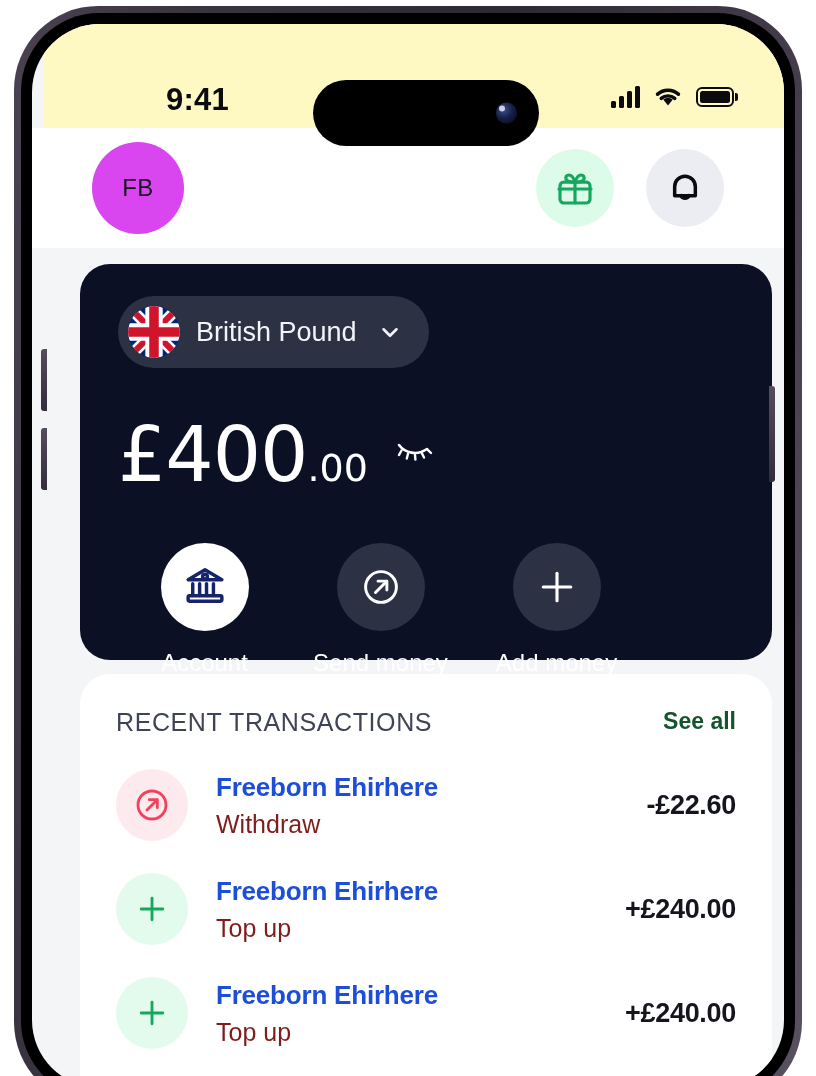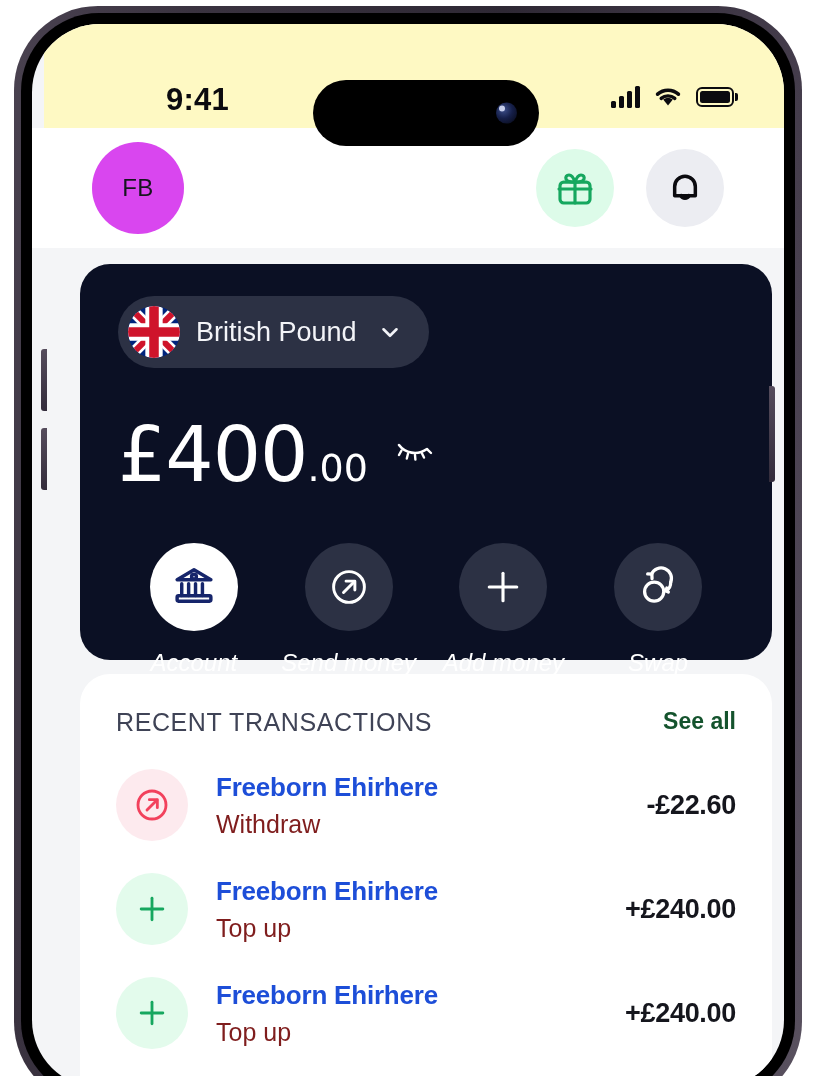--- a/index.html
+++ b/index.html
@@ -134,21 +134,21 @@
     font-size:76px; font-weight:400; color:#ffffff; letter-spacing:-1px;
     font-family:"DejaVu Sans", sans-serif;
   }
   #balance-cents {
     font-size:38px; font-weight:400; color:#ffffff;
     font-family:"DejaVu Sans", sans-serif;
   }
   #balance-visibility-toggle { margin-left:26px; align-self:center; position:relative; top:-4px; }
 
   #quick-actions {
-    display:flex; margin-top:44px; gap:3px;font-style:italic;
+    display:flex; margin-top:44px; gap:3px;
   }
   .quick-action { width:173px; display:flex; flex-direction:column; align-items:center; }
   .qa-circle {
     width:88px; height:88px; border-radius:50%;
     background:#2c3144;
     display:flex; align-items:center; justify-content:center;
   }
   .qa-circle.light { background:#ffffff; }
   .qa-label { margin-top:18px; font-size:24px; color:#ffffff; font-weight:400; }
 
@@ -305,32 +305,20 @@
           <div class="quick-action">
             <div class="qa-circle">
               <svg width="44" height="44" viewBox="0 0 24 24" stroke="#ffffff" stroke-width="1.7" stroke-linecap="round">
                 <line x1="12" y1="4.5" x2="12" y2="19.5"></line>
                 <line x1="4.5" y1="12" x2="19.5" y2="12"></line>
               </svg>
             </div>
             <div class="qa-label">Add money</div>
           </div>
 
-          <div class="quick-action">
-            <div class="qa-circle">
-              <svg width="46" height="46" viewBox="0 0 24 24" fill="none" stroke="#ffffff" stroke-width="1.7" stroke-linecap="round" stroke-linejoin="round">
-                <circle cx="10" cy="14.4" r="5"></circle>
-                <path d="M8.6 5.4 A5 5 0 0 1 18.6 9.6"></path>
-                <path d="M18.6 9.6 A5 5 0 0 1 16.3 14"></path>
-                <polyline points="6.6 5.2 8.8 5.3 8.9 7.6"></polyline>
-                <polyline points="17.4 14.6 16.1 14 16.6 12.5"></polyline>
-              </svg>
-            </div>
-            <div class="qa-label">Swap</div>
-          </div>
 
         </div>
       </div>
 
       <div id="transactions-card">
         <div id="transactions-header">
           <div id="transactions-title">RECENT TRANSACTIONS</div>
           <div id="see-all-link">See all</div>
         </div>
 

